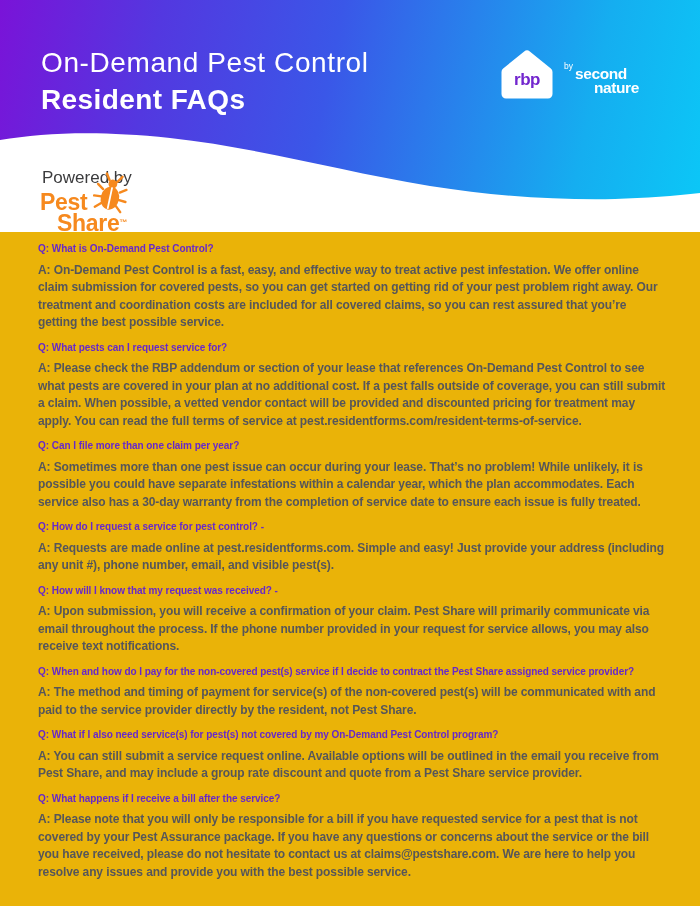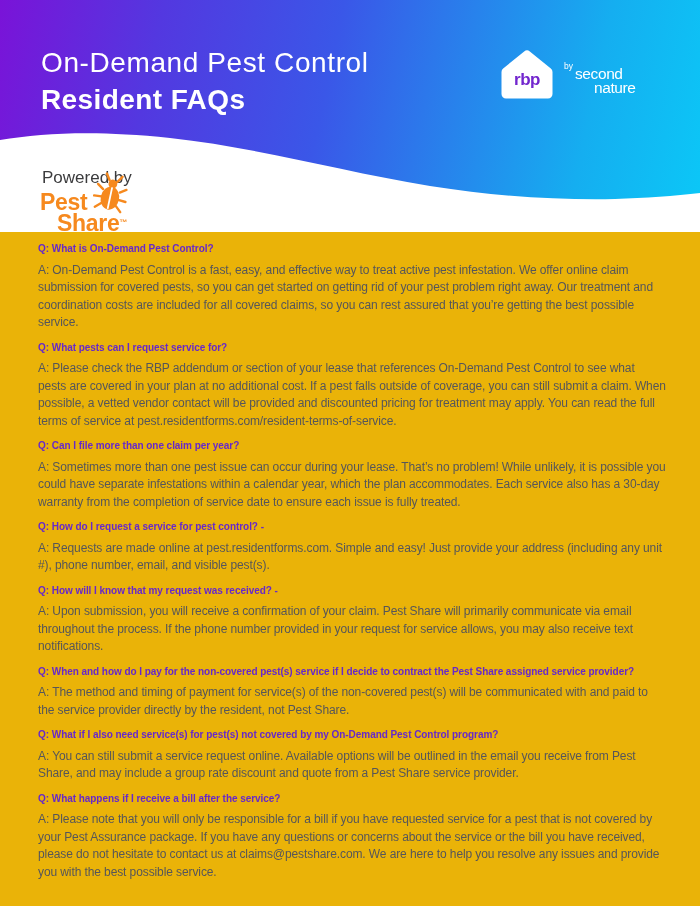--- a/index.html
+++ b/index.html
@@ -35,42 +35,42 @@
     overflow:hidden;
   }
   .wave{position:absolute;left:0;bottom:0;width:700px;height:106px;display:block;}
   .titles{position:absolute;left:41px;top:44px;color:var(--header-text);}
   .title1{font-size:28px;font-weight:400;letter-spacing:.6px;line-height:37px;}
   .title2{font-size:28px;font-weight:700;letter-spacing:.4px;line-height:37px;}
 
   .rbp{position:absolute;left:497px;top:45px;display:flex;align-items:center;}
   .rbp-badge{display:block;}
   .by{color:var(--header-text);font-size:8.5px;font-weight:400;align-self:flex-start;margin:16px 2px 0 7px;}
-  .sn{color:var(--header-text);font-weight:400;font-size:15.5px;line-height:14px;letter-spacing:-.4px;margin-top:10px;}
+  .sn{color:var(--header-text);font-weight:700;font-size:15.5px;line-height:14px;letter-spacing:-.4px;margin-top:10px;}
   .sn .sn2{margin-left:19px;}
 
   
   .pestshare{position:absolute;left:40px;top:168px;}
   .pb{color:var(--powered-by-gray);font-size:17px;margin-left:2px;}
   .ps-line1,.ps-line2{color:var(--pestshare-orange);font-weight:800;font-size:23px;line-height:22px;letter-spacing:-.3px;}
   .ps-line1{margin-top:3px;}
   .ps-line2{margin-left:17px;margin-top:-1px;}
   .tm{font-size:8px;vertical-align:top;font-weight:700;}
   .bug{position:absolute;left:53px;top:4px;}
 
   
   .content{padding:8px 34px 0 38px;}
   .q{
     color:var(--question-purple);
     font-size:10px;font-weight:700;line-height:17.5px;
     margin:0 0 4px;letter-spacing:-.05px;
   }
   .a{
     color:var(--answer-gray);
-    font-size:12px;font-weight:400;line-height:17.5px;
+    font-size:12px;font-weight:700;line-height:17.5px;
     margin:0 0 7px;letter-spacing:-.1px;
   }
 </style>
 </head>
 <body>
 
 <div class="page">
 
   <header class="header">
 

